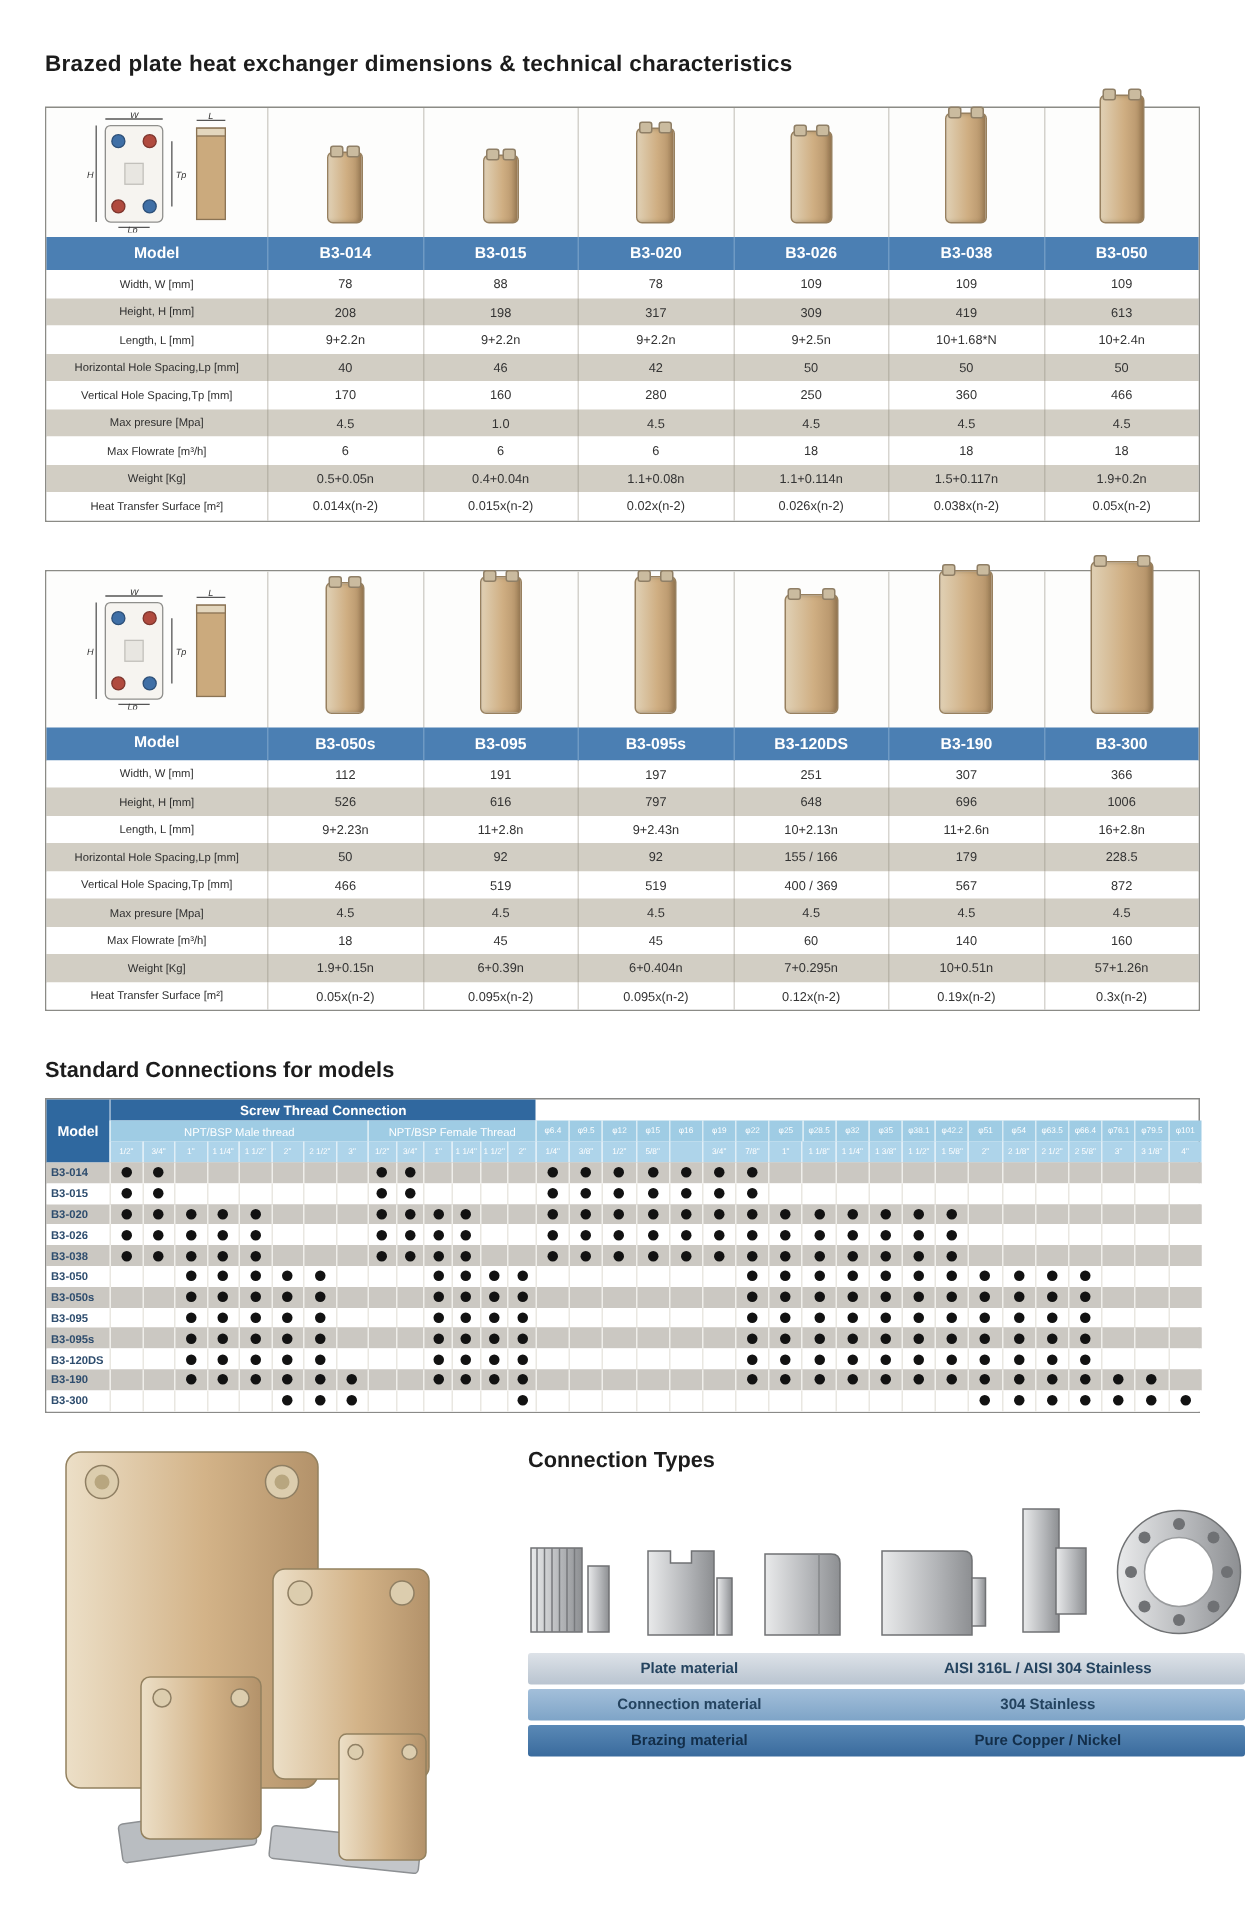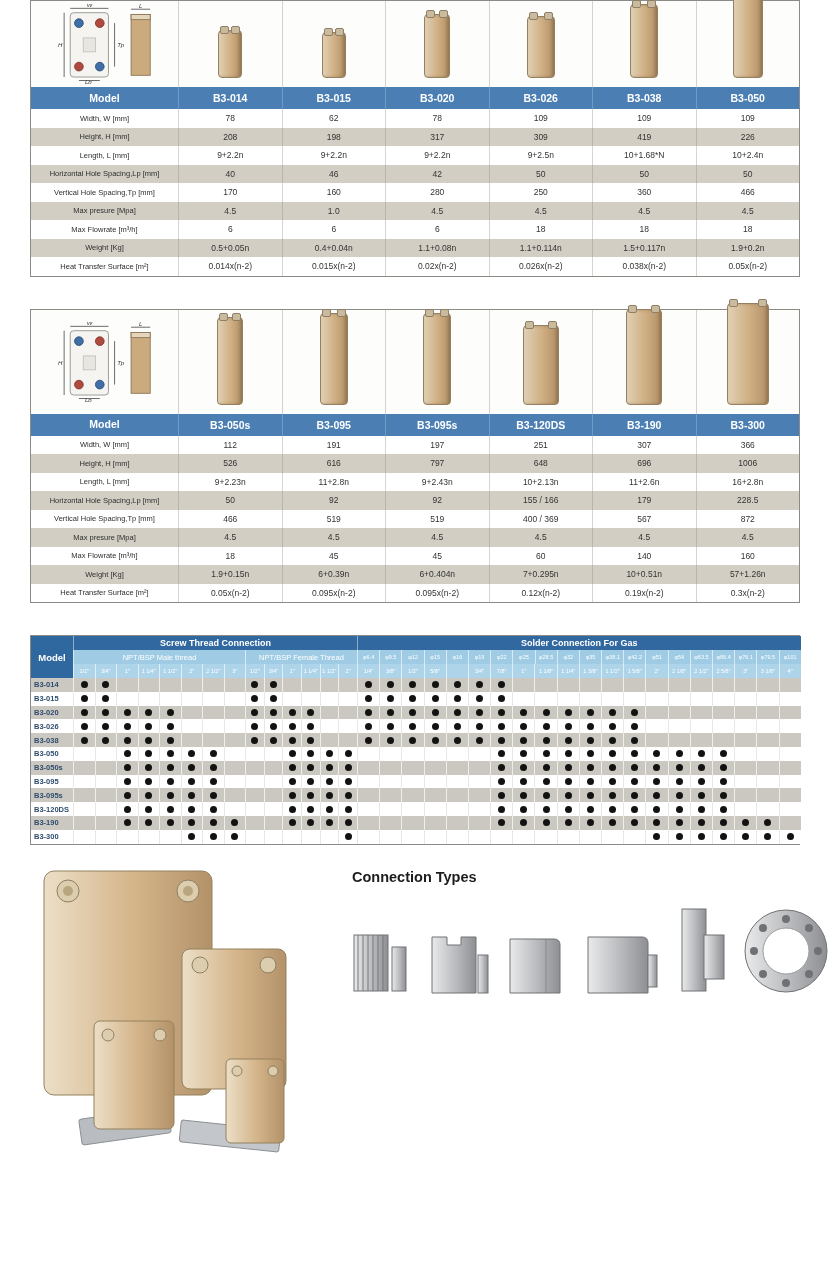--- a/index.html
+++ b/index.html
@@ -57,20 +57,21 @@
   .mat-row.m1{background:linear-gradient(180deg,#a3bfda 0%,#7ea4c7 100%);}
   .mat-row.m2{background:linear-gradient(180deg,#5a89b6 0%,#3a6b9d 100%);}
   .mat-label{width:45%;text-align:center;font-size:10px;font-weight:bold;color:#24435f;}
   .mat-value{flex:1;text-align:center;font-size:10px;font-weight:bold;color:#24435f;}
   .m2 .mat-label,.m2 .mat-value{color:#132e49;}
 </style>
 </head>
 <body>
 
 <div class="page">
+  <h1 class="title">Brazed plate heat exchanger dimensions &amp; technical characteristics</h1>
 
   <div id="dimtable-0" class="dimtable">
       <div class="img-row" style="height: 86px;">
         <div class="img-cell first">
           <svg width="140" height="80" viewBox="0 0 140 92">
             <rect x="30" y="10" width="44" height="74" rx="4" fill="#f6f4f0" stroke="#8f8f8c"></rect>
             <circle cx="40" cy="22" r="5" fill="#3f6fa6" stroke="#2c4f78"></circle>
             <circle cx="64" cy="22" r="5" fill="#b04a3e" stroke="#7e352d"></circle>
             <circle cx="40" cy="72" r="5" fill="#b04a3e" stroke="#7e352d"></circle>
             <circle cx="64" cy="72" r="5" fill="#3f6fa6" stroke="#2c4f78"></circle>
@@ -113,34 +114,34 @@
         <div class="dt-val">B3-014</div>
         <div class="dt-val">B3-015</div>
         <div class="dt-val">B3-020</div>
         <div class="dt-val">B3-026</div>
         <div class="dt-val">B3-038</div>
         <div class="dt-val">B3-050</div>
       </div>
       <div class="dt-row odd">
         <div class="dt-label">Width, W [mm]</div>
         <div class="dt-val">78</div>
-        <div class="dt-val">62</div>
+        <div class="dt-val">88</div>
         <div class="dt-val">78</div>
         <div class="dt-val">109</div>
         <div class="dt-val">109</div>
         <div class="dt-val">109</div>
       </div>
       <div class="dt-row even">
         <div class="dt-label">Height, H [mm]</div>
         <div class="dt-val">208</div>
         <div class="dt-val">198</div>
         <div class="dt-val">317</div>
         <div class="dt-val">309</div>
         <div class="dt-val">419</div>
-        <div class="dt-val">226</div>
+        <div class="dt-val">613</div>
       </div>
       <div class="dt-row odd">
         <div class="dt-label">Length, L [mm]</div>
         <div class="dt-val">9+2.2n</div>
         <div class="dt-val">9+2.2n</div>
         <div class="dt-val">9+2.2n</div>
         <div class="dt-val">9+2.5n</div>
         <div class="dt-val">10+1.68*N</div>
         <div class="dt-val">10+2.4n</div>
       </div>
@@ -327,40 +328,40 @@
         <div class="dt-label">Heat Transfer Surface [m²]</div>
         <div class="dt-val">0.05x(n-2)</div>
         <div class="dt-val">0.095x(n-2)</div>
         <div class="dt-val">0.095x(n-2)</div>
         <div class="dt-val">0.12x(n-2)</div>
         <div class="dt-val">0.19x(n-2)</div>
         <div class="dt-val">0.3x(n-2)</div>
       </div>
     </div>
 
+  <h2 class="sec">Standard Connections for models</h2>
   <div id="conn-table" class="ct">
       <div class="ct-left">
         <div class="ct-model-head">Model</div>
         <div class="ct-model-cell rg">B3-014</div>
         <div class="ct-model-cell rw">B3-015</div>
         <div class="ct-model-cell rg">B3-020</div>
         <div class="ct-model-cell rw">B3-026</div>
         <div class="ct-model-cell rg">B3-038</div>
         <div class="ct-model-cell rw">B3-050</div>
         <div class="ct-model-cell rg">B3-050s</div>
         <div class="ct-model-cell rw">B3-095</div>
         <div class="ct-model-cell rg">B3-095s</div>
         <div class="ct-model-cell rw">B3-120DS</div>
         <div class="ct-model-cell rg">B3-190</div>
         <div class="ct-model-cell rw">B3-300</div>
       </div>
       <div class="ct-right">
         <div class="ct-hrow">
           <div class="ct-hcell ct-top" style="width: 284px; flex: 0 0 auto;">Screw Thread Connection</div>
-          <div class="ct-hcell ct-top" style="flex: 1 1 0%;">Solder Connection For Gas</div>
         </div>
         <div class="ct-hrow">
           <div class="ct-hcell ct-sub" style="width: 172px; flex: 0 0 auto;">NPT/BSP Male thread</div>
           <div class="ct-hcell ct-sub" style="width: 112px; flex: 0 0 auto;">NPT/BSP Female Thread</div>
           <div class="ct-hcell ct-phi" style="width: 22.2px; flex: 0 0 auto;">φ6.4</div>
           <div class="ct-hcell ct-phi" style="width: 22.2px; flex: 0 0 auto;">φ9.5</div>
           <div class="ct-hcell ct-phi" style="width: 22.2px; flex: 0 0 auto;">φ12</div>
           <div class="ct-hcell ct-phi" style="width: 22.2px; flex: 0 0 auto;">φ15</div>
           <div class="ct-hcell ct-phi" style="width: 22.2px; flex: 0 0 auto;">φ16</div>
           <div class="ct-hcell ct-phi" style="width: 22.2px; flex: 0 0 auto;">φ19</div>
@@ -1364,15 +1365,29 @@
           <circle cx="44" cy="12" r="4" fill="#6f7174"></circle>
             <circle cx="44" cy="76" r="4" fill="#6f7174"></circle>
           <circle cx="12" cy="44" r="4" fill="#6f7174"></circle>
             <circle cx="76" cy="44" r="4" fill="#6f7174"></circle>
           <circle cx="21" cy="21" r="4" fill="#6f7174"></circle>
             <circle cx="67" cy="21" r="4" fill="#6f7174"></circle>
           <circle cx="21" cy="67" r="4" fill="#6f7174"></circle>
             <circle cx="67" cy="67" r="4" fill="#6f7174"></circle>
         </svg>
       </div>
+      <div class="mat">
+        <div class="mat-row m0">
+          <div class="mat-label">Plate material</div>
+          <div class="mat-value">AISI 316L / AISI 304 Stainless</div>
+        </div>
+        <div class="mat-row m1">
+          <div class="mat-label">Connection material</div>
+          <div class="mat-value">304 Stainless</div>
+        </div>
+        <div class="mat-row m2">
+          <div class="mat-label">Brazing material</div>
+          <div class="mat-value">Pure Copper / Nickel</div>
+        </div>
+      </div>
     </div>
   </div>
 </div>
 
 </body></html>

